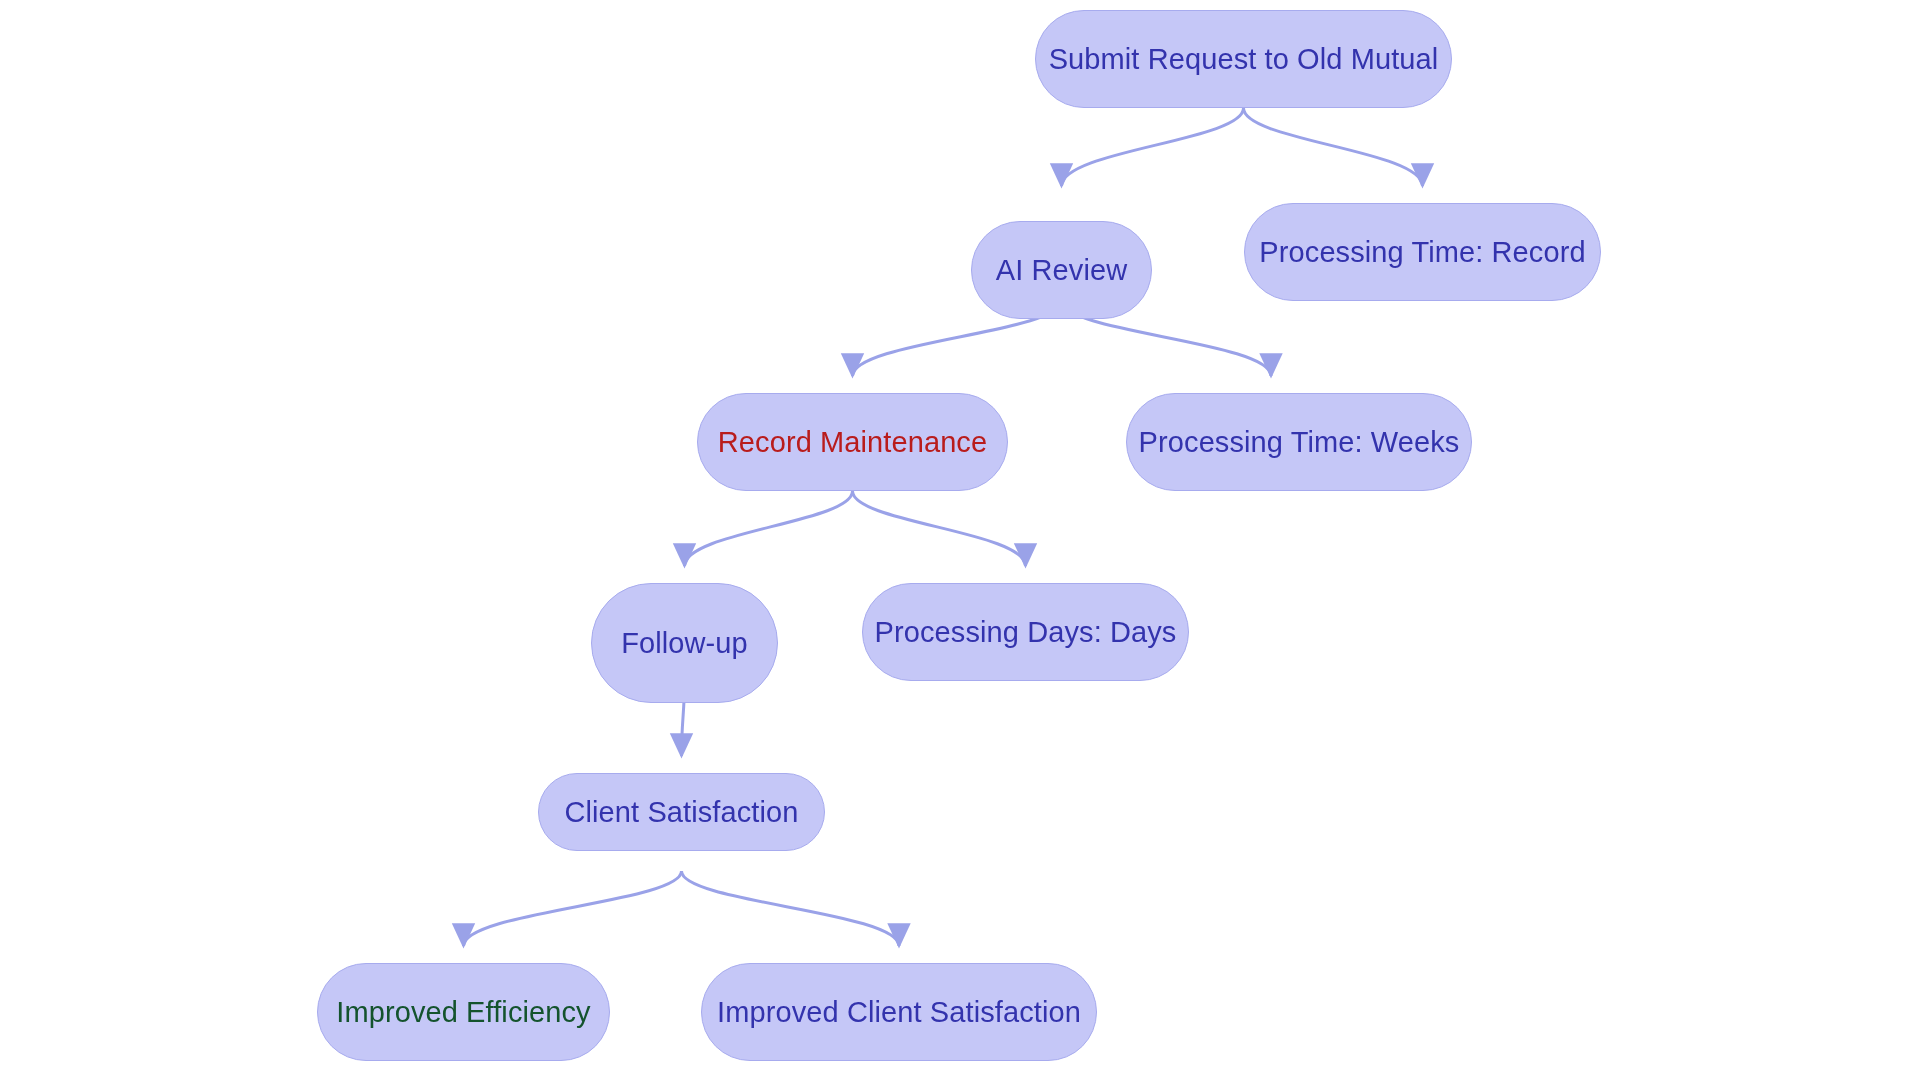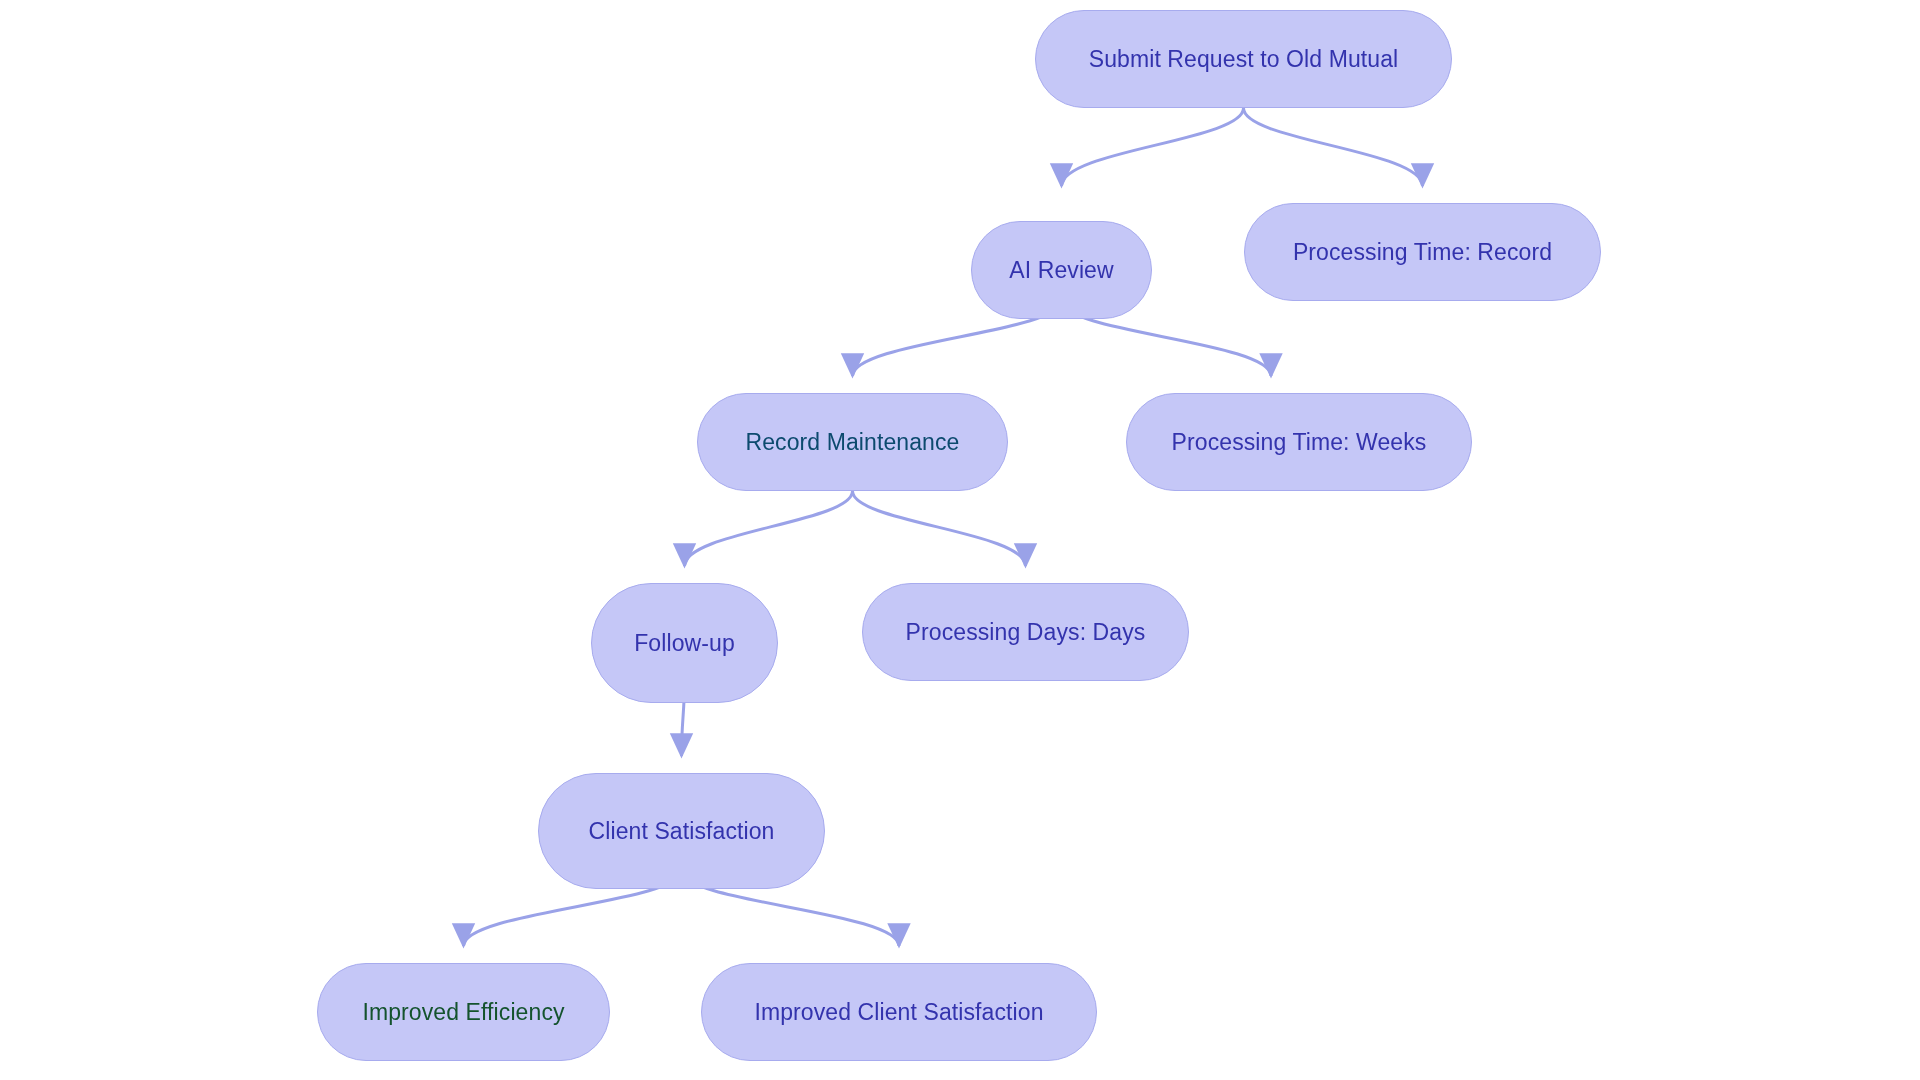--- a/index.html
+++ b/index.html
@@ -31,21 +31,21 @@
   .node {
     position: absolute;
     box-sizing: border-box;
     display: flex;
     align-items: center;
     justify-content: center;
     background: #c5c7f7;
     border: 1.5px solid #a7abee;
     border-radius: 999px;
     color: #3333ad;
-    font-size: 23px;
+    font-size: 29px;
     font-weight: 400;
     letter-spacing: 0.1px;
     line-height: 1;
     white-space: nowrap;
     user-select: none;
   }
   .node-label {
     display: block;
     padding: 0 4px;
   }
@@ -77,33 +77,33 @@
   <div id="node-layer">
       <div class="node" style="left: 1035px; top: 10px; width: 417px; height: 98px; background: rgb(197, 199, 247); border-color: rgb(167, 171, 238); color: rgb(51, 51, 173);">
         <span class="node-label">Submit Request to Old Mutual</span>
       </div>
       <div class="node" style="left: 971px; top: 221px; width: 181px; height: 98px; background: rgb(197, 199, 247); border-color: rgb(167, 171, 238); color: rgb(51, 51, 173);">
         <span class="node-label">AI Review</span>
       </div>
       <div class="node" style="left: 1244px; top: 203px; width: 357px; height: 98px; background: rgb(197, 199, 247); border-color: rgb(167, 171, 238); color: rgb(51, 51, 173);">
         <span class="node-label">Processing Time: Record</span>
       </div>
-      <div class="node" style="left: 697px; top: 393px; width: 311px; height: 98px; background: rgb(197, 199, 247); border-color: rgb(167, 171, 238); color: #0c4a6e;">
+      <div class="node" style="left: 697px; top: 393px; width: 311px; height: 98px; background: rgb(197, 199, 247); border-color: rgb(167, 171, 238); color: #b91c1c;">
         <span class="node-label">Record Maintenance</span>
       </div>
       <div class="node" style="left: 1126px; top: 393px; width: 346px; height: 98px; background: rgb(197, 199, 247); border-color: rgb(167, 171, 238); color: rgb(51, 51, 173);">
         <span class="node-label">Processing Time: Weeks</span>
       </div>
       <div class="node" style="left: 591px; top: 583px; width: 187px; height: 120px; background: rgb(197, 199, 247); border-color: rgb(167, 171, 238); color: rgb(51, 51, 173);">
         <span class="node-label">Follow-up</span>
       </div>
       <div class="node" style="left: 862px; top: 583px; width: 327px; height: 98px; background: rgb(197, 199, 247); border-color: rgb(167, 171, 238); color: rgb(51, 51, 173);">
         <span class="node-label">Processing Days: Days</span>
       </div>
-      <div class="node" style="left: 538px; top: 773px; width: 287px; height: 116px; background: rgb(197, 199, 247); border-color: rgb(167, 171, 238); color: rgb(51, 51, 173);">
+      <div class="node" style="left: 538px; top: 773px; width: 287px; height: 78px; background: rgb(197, 199, 247); border-color: rgb(167, 171, 238); color: rgb(51, 51, 173);">
         <span class="node-label">Client Satisfaction</span>
       </div>
       <div class="node" style="left: 317px; top: 963px; width: 293px; height: 98px; background: rgb(197, 199, 247); border-color: rgb(167, 171, 238); color: #14532d;">
         <span class="node-label">Improved Efficiency</span>
       </div>
       <div class="node" style="left: 701px; top: 963px; width: 396px; height: 98px; background: rgb(197, 199, 247); border-color: rgb(167, 171, 238); color: rgb(51, 51, 173);">
         <span class="node-label">Improved Client Satisfaction</span>
       </div>
     </div>
 

